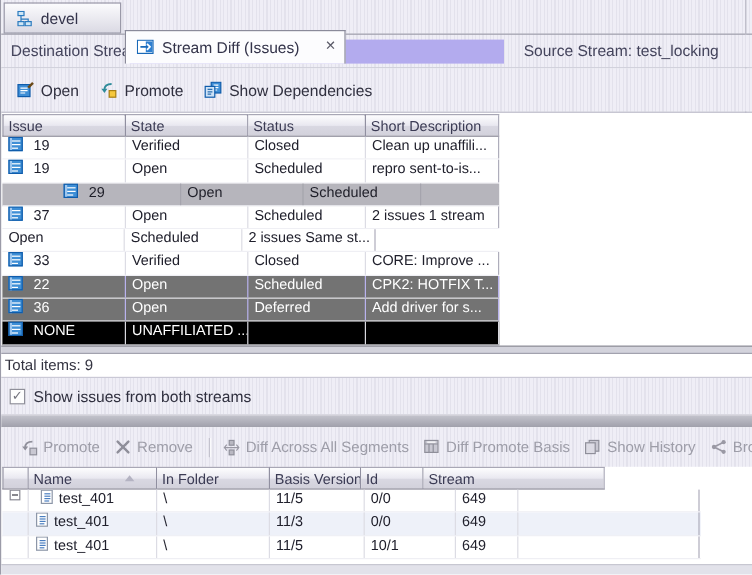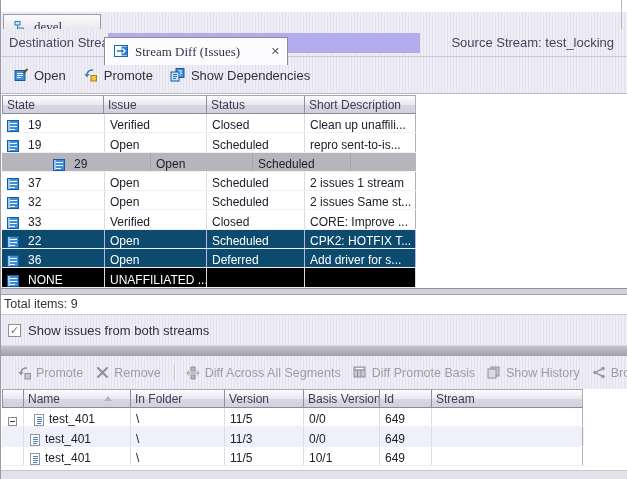--- a/index.html
+++ b/index.html
@@ -9,64 +9,64 @@
     width: 627px; height: 479px;
     overflow: hidden;
     font-family: "Liberation Sans", "DejaVu Sans", sans-serif;
     background: #fff;
     border-left: 1px solid #9b9ba8;
   }
   .stripes {
     background-image: repeating-linear-gradient(90deg,#efeef6 0px,#efeef6 2px,#e3e2ec 2px,#e3e2ec 3px);
   }
   
-  #tabbar { position:absolute; left:0; top:12px; width:627px; height:29px; border-bottom:1px solid #8b8b9b;font-family:Liberation Serif, serif; }
+  #tabbar { position:absolute; left:0; top:0; width:627px; height:29px; border-bottom:1px solid #8b8b9b; }
   .tab { position:absolute; display:flex; align-items:center; gap:6px; font-size:13px; color:#33334a; }
   #tab-devel { left:2px; top:2px; width:98px; height:26px;
     background:linear-gradient(#fbfbfd,#dbdae4); border:1px solid #9a99a8; padding-left:8px; }
   #tab-active { left:103px; top:1px; width:184px; height:28px; z-index:2;
     background:#fcfcfe; border:1px solid #8a8a9a; border-bottom:none; padding-left:8px;margin-top:24px; }
   .tab-close { margin-left:auto; margin-right:7px; font-size:11px; color:#5a5a68; line-height:1; cursor:default; }
   
   #destbar { position:absolute; left:0; top:29px; width:627px; height:28px; border-bottom:1px solid #c8c7d4; }
   #destbar .lbl { position:absolute; left:8px; top:0; line-height:27px; font-size:13px; color:#44445c; }
   #dest-highlight { position:absolute; left:107px; top:4px; width:312px; height:20px;
     background:#b3abee; color:#20203e; font-size:10px; line-height:20px; padding-left:2px; }
-  #src-text { position:absolute; right:14px; top:0; line-height:27px; font-size:13px; color:#44445c; }
+  #src-text { position:absolute; right:29px; top:0; line-height:27px; font-size:13px; color:#44445c; }
   
   #toolbar1 { position:absolute; left:0; top:57px; width:627px; height:37px;
     border-bottom:1px solid #bab9c7; display:flex; align-items:center; padding-left:12px; }
   .tbtn { display:flex; align-items:center; gap:5px; margin-right:17px; font-size:13px; color:#30303f; white-space:nowrap; }
   #toolbar2 { position:absolute; left:0; top:356px; width:627px; height:33px;
     display:flex; align-items:center; padding-left:15px; white-space:nowrap; }
   #toolbar2 .tbtn { color:#9d9da8; font-size:12.5px; margin-right:11px; gap:4px; }
   .vsep { width:1px; height:16px; background:#c3c2ce; box-shadow:1px 0 0 #fafafc; margin:0 10px 0 2px; flex:none; }
   .icon16 { width:16px; height:16px; display:inline-flex; align-items:center; justify-content:center; flex:none; }
   
   .hrow { display:flex; height:19px; }
   .hcell { height:19px; display:flex; align-items:center; padding:0 4px; overflow:hidden; white-space:nowrap;
     background:linear-gradient(#fdfdfe,#e9e8f0 50%,#d9d8e2 55%,#d2d1db);
     border-top:1px solid #a8a7b5; border-right:1px solid #908fa0; border-bottom:1px solid #8a8997;
     font-size:12px; color:#3b3b54; }
   .hcell:first-child { border-left:1px solid #908fa0; }
   .trow { display:flex; height:19.3px; border-bottom:1px solid #efeff4; font-size:12px; color:#20202c; background:#fff; }
-  .cell { height:100%; display:flex; align-items:flex-end; padding-left:5px; overflow:hidden; white-space:nowrap;
+  .cell { height:100%; display:flex; align-items:flex-start; padding-left:5px; overflow:hidden; white-space:nowrap;
     border-right:1px solid #dcdce4; }
   
   #table1 { position:absolute; left:1px; top:95px; width:414px; }
   .c0{width:103px; padding-left:0;} .c1{width:102px;} .c2{width:98px;} .c3{width:111px;}
   .c3 { border-right:1px solid #aeadbb; }
   
   #table2 { position:absolute; left:1px; top:389px; width:582px; }
   .d0{width:22px; padding-left:0; justify-content:center;} .d1{width:107px;} .d2{width:94px;}
   .d3{width:79px;} .d4{width:76px;} .d5{width:52px;} .d6{width:151px; border-right:1px solid #aeadbb;}
   
   .sel-grey { background:#b6b5bc; color:#1d1d27;padding-left:46px; }
   .sel-grey .cell { border-right-color:#a5a4ad; }
-  .sel-purple { background:#0c4a6e; color:#fff; }
+  .sel-purple { background:#737373; color:#fff; }
   .sel-purple .cell { border-right-color:#b9b2ee; }
   .sel-black { background:#000; color:#fff; }
   .sel-black .cell { border-right-color:#d8d8de; }
   .alt { background:#eef1f9; }
   
   .issue-icon { flex:none; width:12px; height:12px; margin-left:5px; border:1px solid #0f5cab;
     background:
       linear-gradient(#fff,#fff) 2px 2px/7px 1px no-repeat,
       linear-gradient(#fff,#fff) 2px 5px/7px 1px no-repeat,
       linear-gradient(#fff,#fff) 2px 8px/5px 1px no-repeat,
@@ -168,25 +168,25 @@
           <rect x="1" y="4" width="8" height="9" fill="#cfe3f7" stroke="#0f5cab"></rect>
           <path d="M3 6.5h4M3 8.5h4M3 10.5h3" stroke="#2b6fb0" fill="none"></path>
         </svg>
       </span>
       <span>Show Dependencies</span>
     </span>
   </div>
 
   <div id="table1">
     <div class="hrow">
+      <div class="hcell c0">
+          <span style="padding-left:4px">Issue</span>
+        </div>
       <div class="hcell c1">
           <span>State</span>
-        </div>
-      <div class="hcell c0">
-          <span style="padding-left:4px">Issue</span>
         </div>
       <div class="hcell c2">
           <span>Status</span>
         </div>
       <div class="hcell c3">
           <span>Short Description</span>
         </div>
     </div>
 
     <div class="trow sel-none">
@@ -218,24 +218,20 @@
     <div class="trow sel-none">
       <div class="cell c0">
           <span class="issue-icon"></span>
           <span class="issue-num">37</span>
         </div>
       <div class="cell c1">Open</div>
       <div class="cell c2">Scheduled</div>
       <div class="cell c3">2 issues 1 stream</div>
     </div>
     <div class="trow sel-none">
-      <div class="cell c0">
-          <span class="issue-icon"></span>
-          <span class="issue-num">32</span>
-        </div>
       <div class="cell c1">Open</div>
       <div class="cell c2">Scheduled</div>
       <div class="cell c3">2 issues Same st...</div>
     </div>
     <div class="trow sel-none">
       <div class="cell c0">
           <span class="issue-icon"></span>
           <span class="issue-num">33</span>
         </div>
       <div class="cell c1">Verified</div>
@@ -345,23 +341,20 @@
   <div id="table2">
     <div class="hrow">
       <div class="hcell d0"></div>
       <div class="hcell d1">
         <span>Name</span>
         <span class="sort-asc"></span>
       </div>
       <div class="hcell d2">
           <span>In Folder</span>
         </div>
-      <div class="hcell d3">
-          <span>Version</span>
-        </div>
       <div class="hcell d4">
           <span>Basis Version</span>
         </div>
       <div class="hcell d5">
           <span>Id</span>
         </div>
       <div class="hcell d6">
           <span>Stream</span>
         </div>
     </div>

